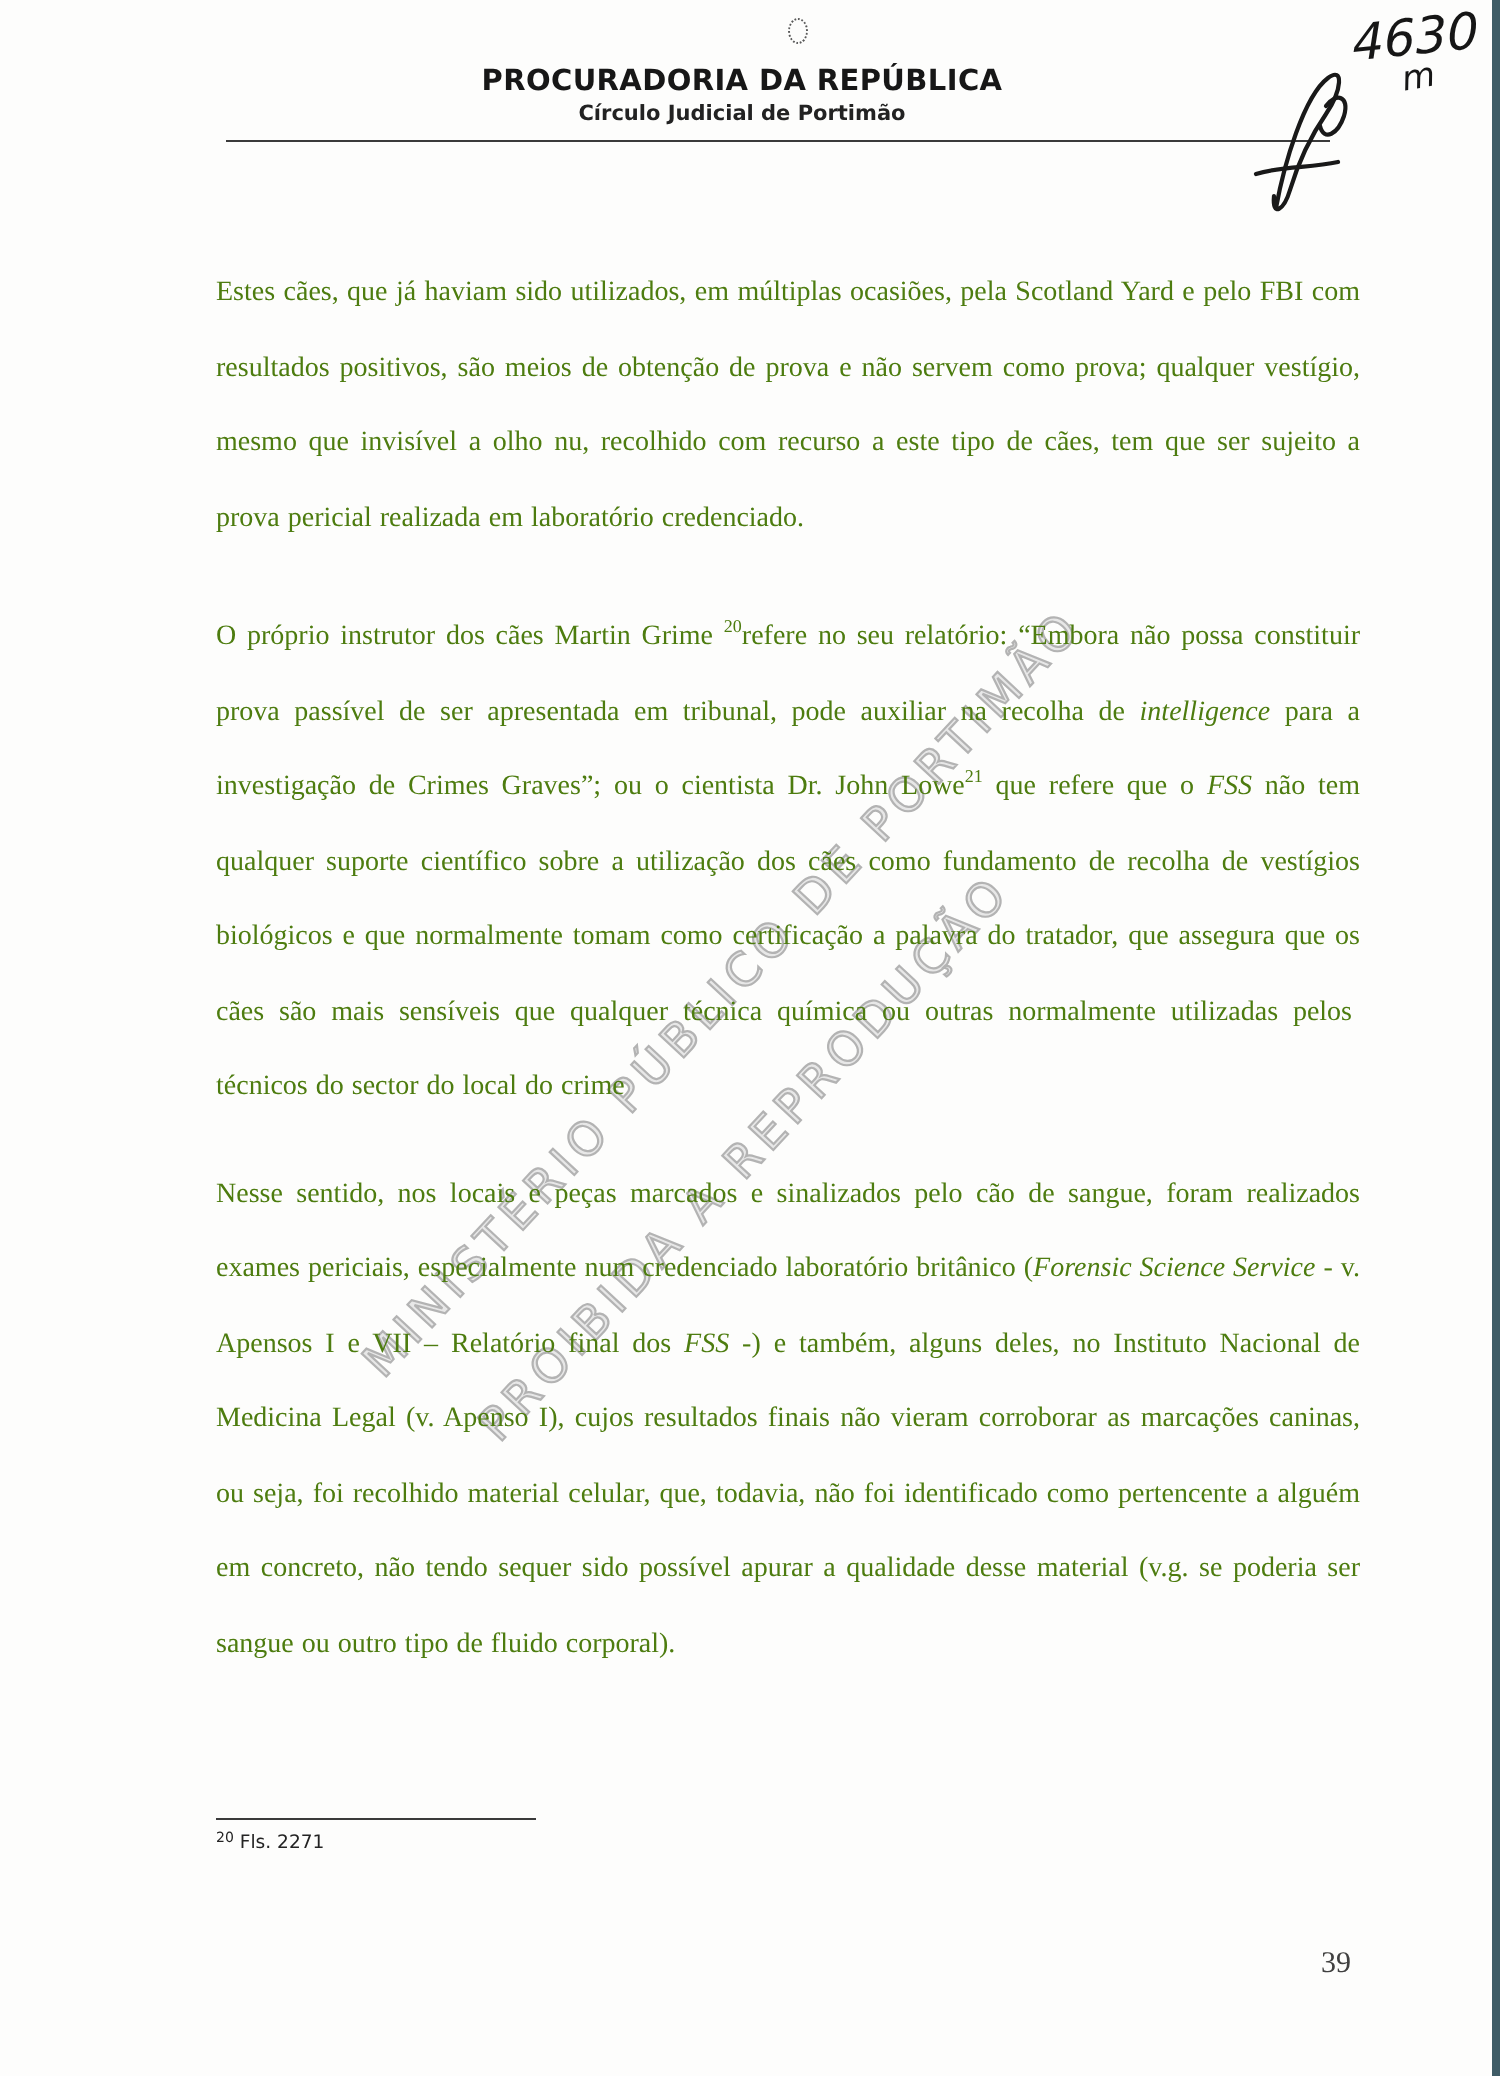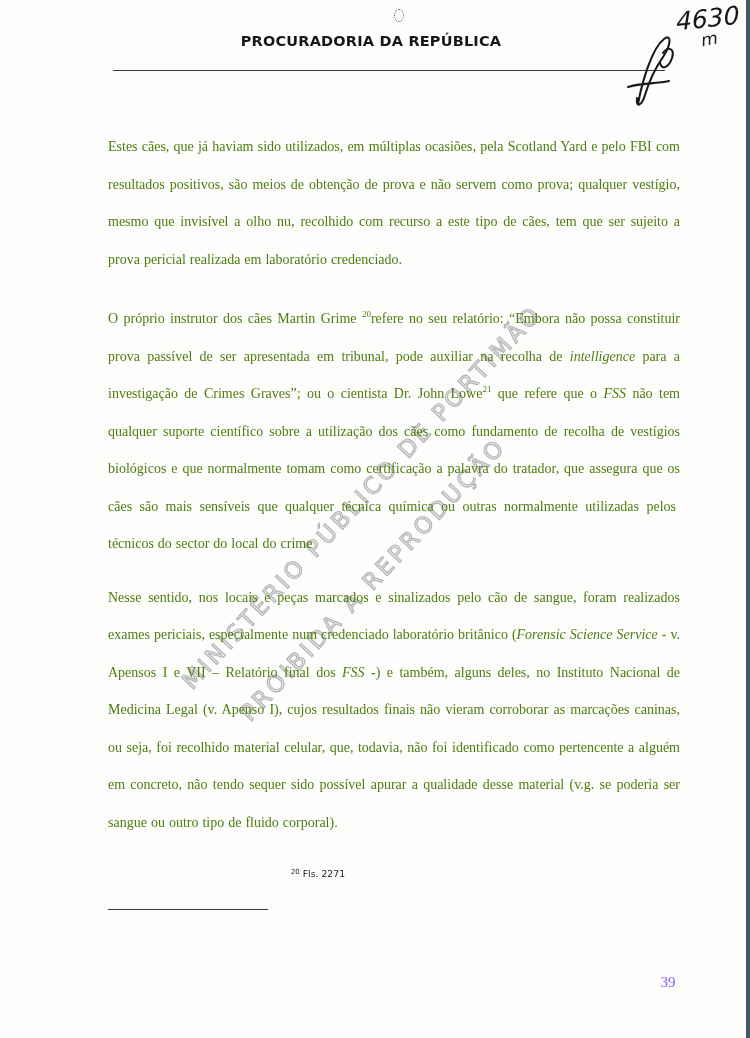--- a/index.html
+++ b/index.html
@@ -76,40 +76,41 @@
     word-spacing:.5px;
   }
   .para:nth-child(2){margin-bottom:16px;}
   .para sup{font-size:9px;line-height:0;vertical-align:6px;}
   
   .footnote-rule{
     position:absolute;left:108px;top:909px;width:160px;
     border-top:1.8px solid #3a3a3a;
   }
   .footnotes{
-    position:absolute;left:108px;top:868px;width:420px;
+    position:absolute;left:108px;top:916px;width:420px;
     font-family:"DejaVu Sans", sans-serif;
-    font-size:9.3px;line-height:12px;color:#232323;text-align:center;
+    font-size:9.3px;line-height:12px;color:#232323;
   }
   .footnote sup{font-size:7px;line-height:0;vertical-align:3px;}
   
   .page-number{
     position:absolute;left:648px;top:974px;width:40px;
-    font-size:15px;color:#8b5cf6;text-align:center;
+    font-size:15px;color:#404040;text-align:center;
   }
 </style>
 </head>
 <body>
 
 <div class="page">
 
   <div class="scan-edge"></div>
 
   <div class="emblem"></div>
   <div class="org-title">PROCURADORIA DA REPÚBLICA</div>
+  <div class="org-subtitle">Círculo Judicial de Portimão</div>
   <div class="header-rule"></div>
 
   <div class="hand-ref">4630</div>
   <div class="hand-note">m</div>
   <svg class="signature" width="90" height="85" viewBox="0 0 90 85">
     <g fill="none" stroke="#191919" stroke-width="2.1" stroke-linecap="round">
       <path d="M30,78 C34,56 44,22 56,13 C64,7 63,19 55,31 C46,44 40,59 37,69 C34,79 28,83 29,72"></path>
       <path d="M55,27 C60,20 67,22 64,32 C61,41 54,45 52,37"></path>
       <path d="M20,61 C33,57 47,58 61,55"></path>
     </g>

